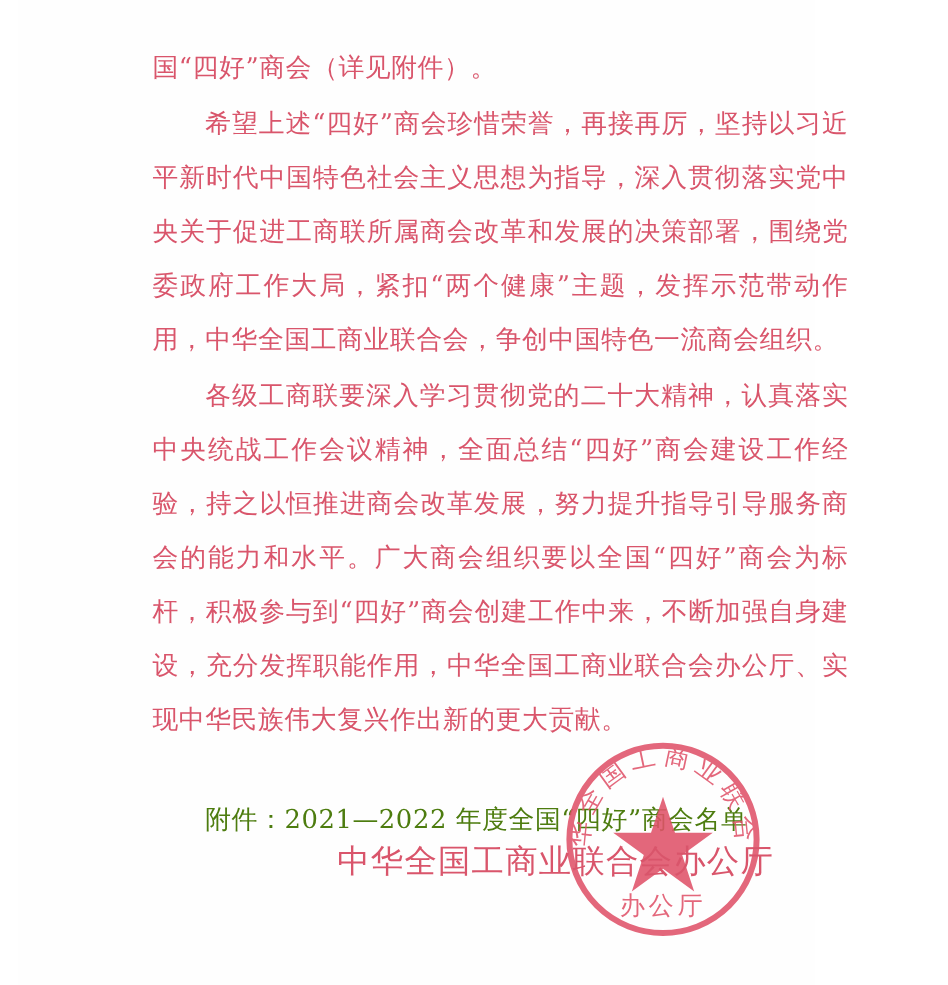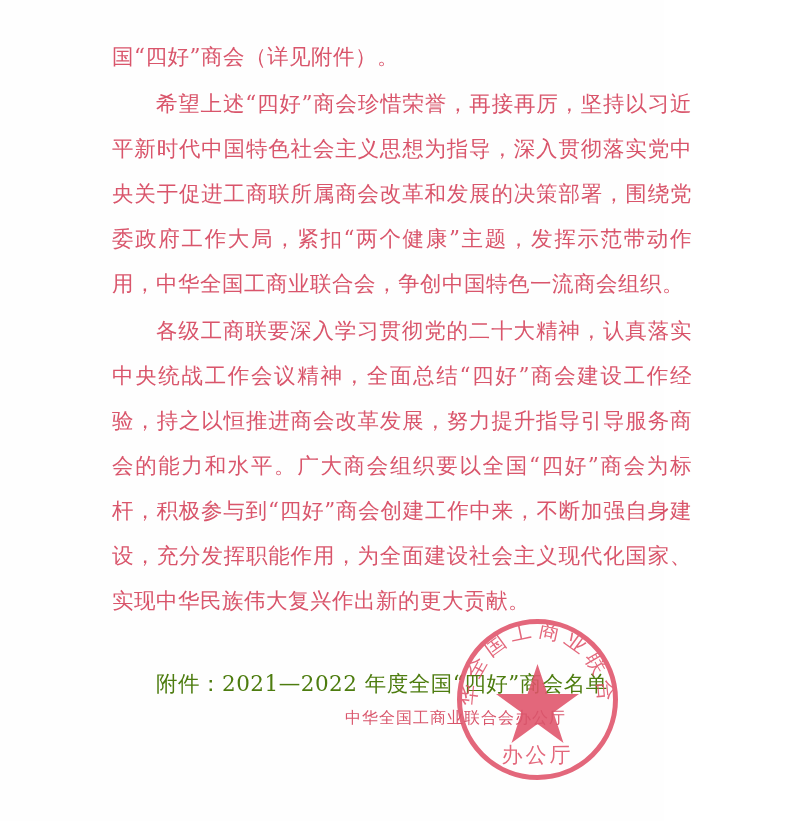--- a/index.html
+++ b/index.html
@@ -9,21 +9,21 @@
   }
   body {
     width: 790px;
     height: 821px;
     position: relative;
     overflow: hidden;
     font-family: "DejaVu Serif", "Liberation Serif", serif;
   }
   .page {
     position: absolute;
-    left: 0; top: 0;
+    left: 15px; top: 0;
     width: 664px;
     height: 821px;
     background: #fefefe;
   }
   .doc-body {
     position: absolute;
     left: 112px;
     top: 34px;
     width: 580px;
   }
@@ -50,26 +50,25 @@
     letter-spacing: 0.5px;
   }
   .signature-block {
     position: absolute;
     right: 98px;
     top: 700px;
     width: 300px;
     text-align: right;
   }
   .signature-line {
-    font-size: 16px;
+    font-size: 27px;
     line-height: 38px;
     color: #d9556b;
     letter-spacing: 1px;
     white-space: nowrap;
-    font-family: Liberation Mono, monospace;
   }
   .seal {
     position: absolute;
     left: 450px;
     top: 612px;
     width: 175px;
     height: 175px;
     pointer-events: none;
   }
   .seal svg {
@@ -80,21 +79,21 @@
   }
 </style>
 </head>
 <body>
 
 <div class="page">
 
   <div class="doc-body">
     <p class="para">国“四好”商会（详见附件）。</p>
     <p class="para indent">希望上述“四好”商会珍惜荣誉，再接再厉，坚持以习近平新时代中国特色社会主义思想为指导，深入贯彻落实党中央关于促进工商联所属商会改革和发展的决策部署，围绕党委政府工作大局，紧扣“两个健康”主题，发挥示范带动作用，中华全国工商业联合会，争创中国特色一流商会组织。</p>
-    <p class="para indent">各级工商联要深入学习贯彻党的二十大精神，认真落实中央统战工作会议精神，全面总结“四好”商会建设工作经验，持之以恒推进商会改革发展，努力提升指导引导服务商会的能力和水平。广大商会组织要以全国“四好”商会为标杆，积极参与到“四好”商会创建工作中来，不断加强自身建设，充分发挥职能作用，为全面建设社会主义现代化国家、实现中华民族伟大复兴作出新的更大贡献。</p>
+    <p class="para indent">各级工商联要深入学习贯彻党的二十大精神，认真落实中央统战工作会议精神，全面总结“四好”商会建设工作经验，持之以恒推进商会改革发展，努力提升指导引导服务商会的能力和水平。广大商会组织要以全国“四好”商会为标杆，积极参与到“四好”商会创建工作中来，不断加强自身建设，充分发挥职能作用，中华全国工商业联合会办公厅、实现中华民族伟大复兴作出新的更大贡献。</p>
     <p class="attachment-line">附件：2021—2022 年度全国“四好”商会名单</p>
   </div>
 
   <div class="seal">
     <svg width="175" height="175" viewBox="0 0 175 175" xmlns="http://www.w3.org/2000/svg">
       <g opacity="0.88">
         <circle cx="87.5" cy="87.5" r="78" fill="none" stroke="#e0536a" stroke-width="5"></circle>
         <polygon points="87.5,52 97.5,82 129,82 103.5,100.5 113.5,131 87.5,112 61.5,131 71.5,100.5 46,82 77.5,82" fill="#e0536a"></polygon>
         <path id="sealArc" d="M 87.5,87.5 m -62,0 a 62,62 0 1,1 124,0" fill="none" stroke="none"></path>
         <text class="seal-text" fill="#e0536a" font-size="21" letter-spacing="5">

